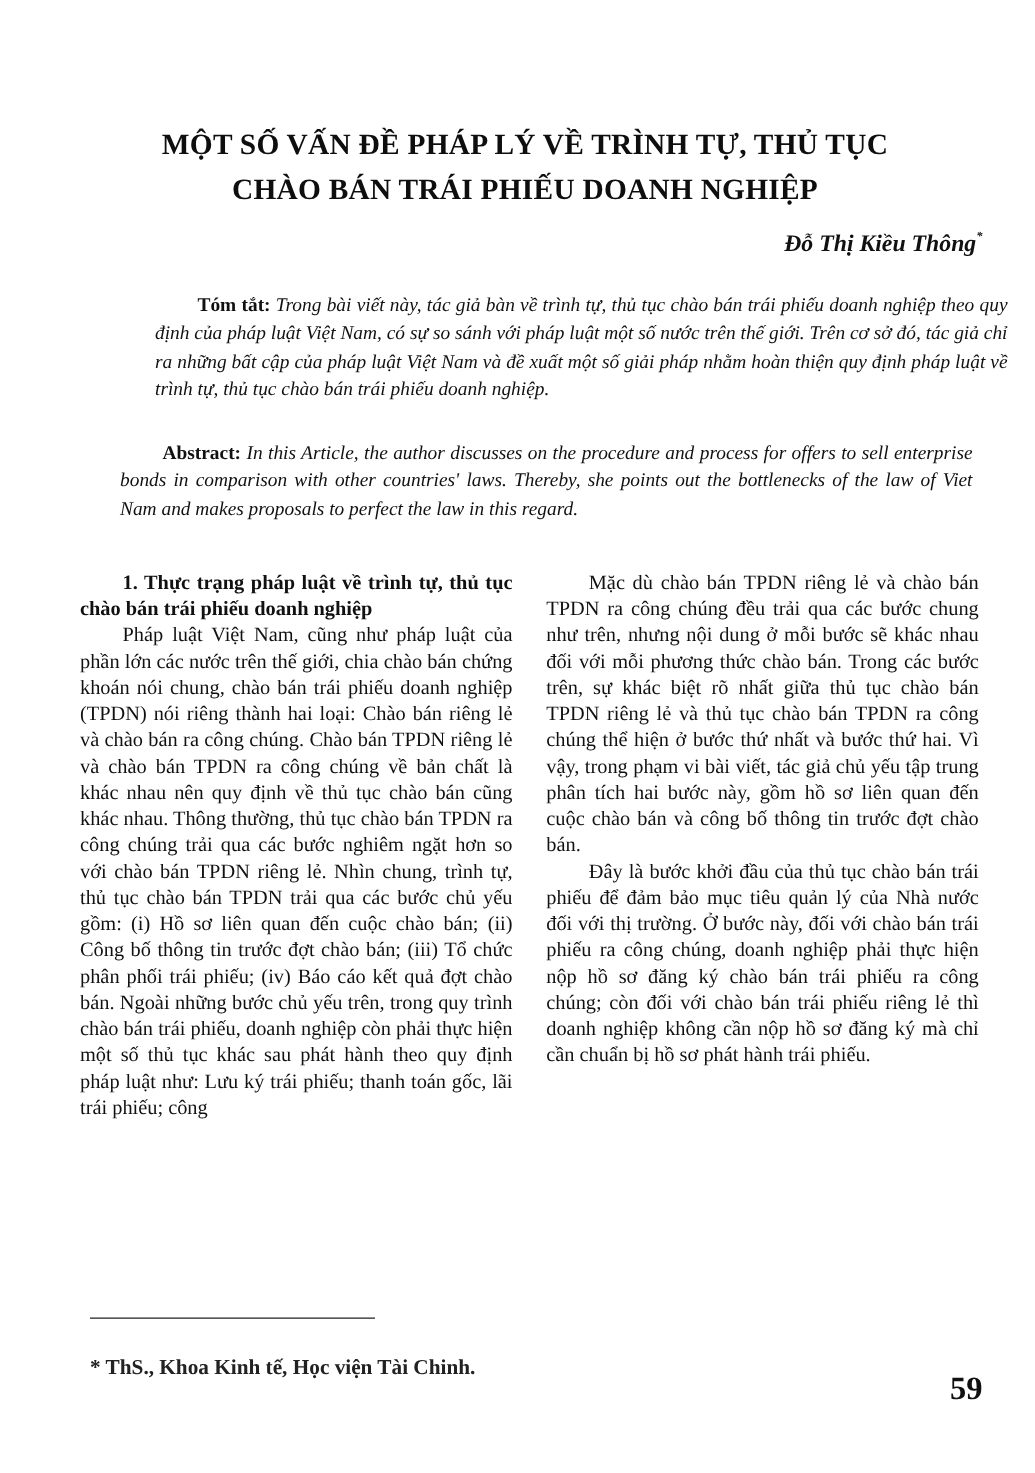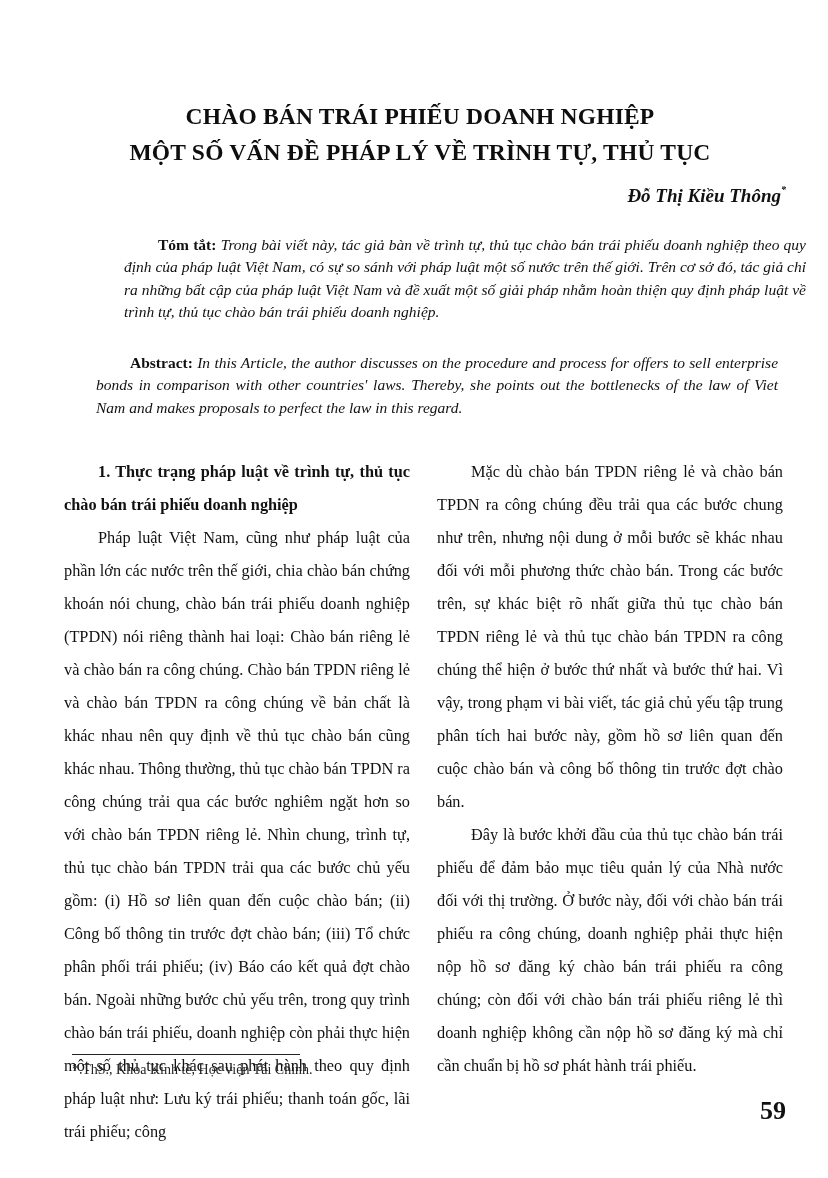--- a/index.html
+++ b/index.html
@@ -23,48 +23,48 @@
       font-size: 15.5px; line-height: 22.3px; text-align: justify; text-align-last: left;
     }
     .abstract-block .lead { font-weight: bold; font-style: normal; }
     .abstract-block .body { font-style: italic; }
     #tomtat { top: 234px; margin-left: 28px; }
     #abstract { top: 352px; }
     .indent { text-indent: 34px; }
 
     .col {
       position: absolute; top: 455px; width: 346px;
-      font-size: 16.3px; line-height: 33px; text-align: justify;
+      font-size: 16.3px; line-height: 21px; text-align: justify;
     }
     #col-left { left: 64px; }
     #col-right { left: 437px; }
     .col p { margin: 0; }
     .col .para { text-indent: 34px; }
     .heading-1 { font-weight: bold; text-indent: 34px; }
     .heading-11 { font-weight: bold; font-style: italic; text-indent: 34px; }
 
     .footnote-rule {
       position: absolute; left: 72px; top: 1054px; width: 228px; height: 1px;
       background: #222;
     }
     .footnote {
-      position: absolute; left: 72px; top: 1062px;
-      font-size: 14px; color: #222;
+      position: absolute; left: 72px; top: 1084px;
+      font-size: 17px; color: #222; font-weight: bold;
     }
     .page-number {
       position: absolute; left: 760px; top: 1096px;
       font-weight: bold; font-size: 26px;
     }
   </style>
 </head>
 <body>
 
 <div class="title">
+  <div>MỘT SỐ VẤN ĐỀ PHÁP LÝ VỀ TRÌNH TỰ, THỦ TỤC</div>
   <div>CHÀO BÁN TRÁI PHIẾU DOANH NGHIỆP</div>
-  <div>MỘT SỐ VẤN ĐỀ PHÁP LÝ VỀ TRÌNH TỰ, THỦ TỤC</div>
 </div>
 
 <div class="author">
   <span>Đỗ Thị Kiều Thông</span><sup>*</sup>
 </div>
 
 <div class="abstract-block indent" id="tomtat">
   <span class="lead">Tóm tắt:</span>
   <span class="body">Trong bài viết này, tác giả bàn về trình tự, thủ tục chào bán trái phiếu doanh nghiệp theo quy định của pháp luật Việt Nam, có sự so sánh với pháp luật một số nước trên thế giới. Trên cơ sở đó, tác giả chỉ ra những bất cập của pháp luật Việt Nam và đề xuất một số giải pháp nhằm hoàn thiện quy định pháp luật về trình tự, thủ tục chào bán trái phiếu doanh nghiệp.</span>
 </div>

